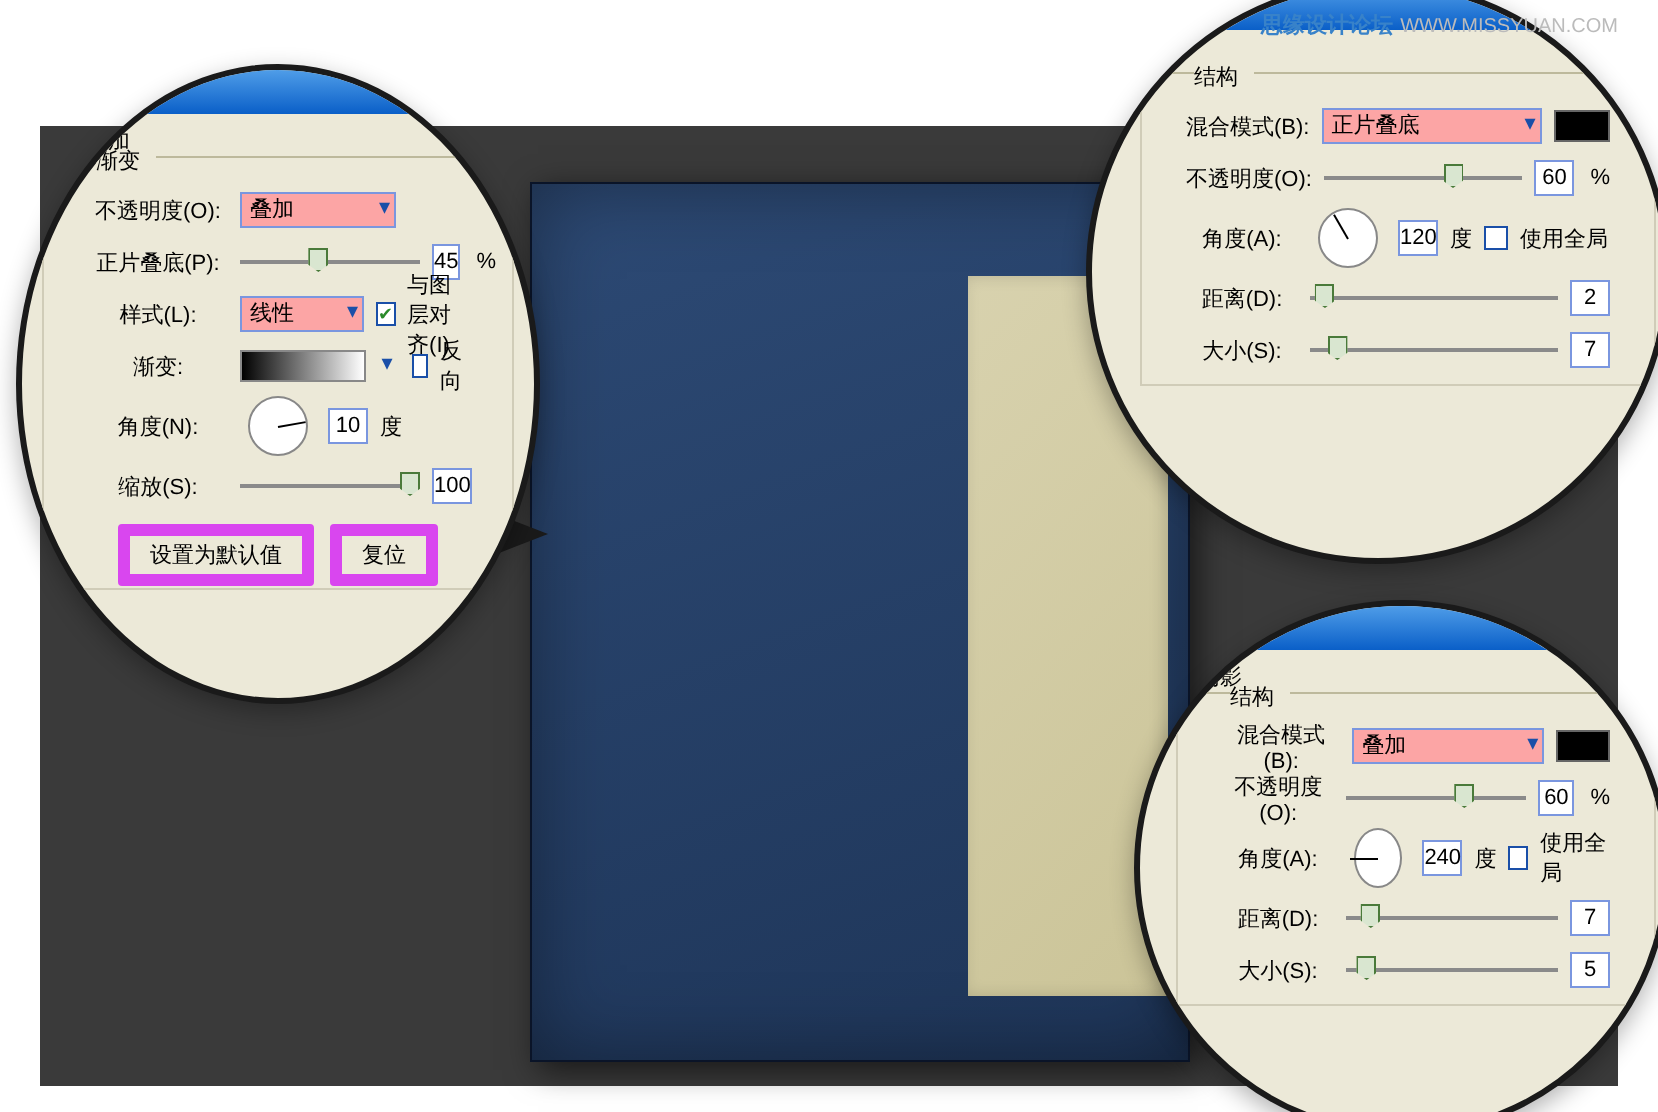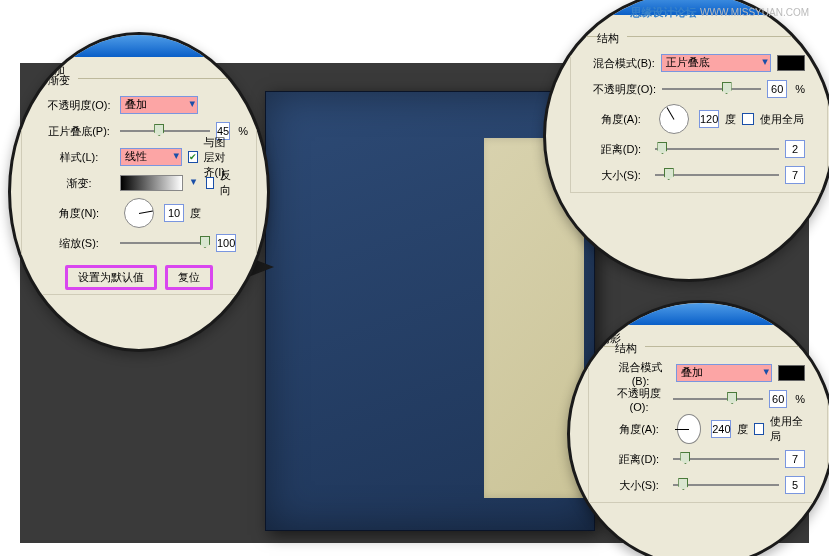--- a/index.html
+++ b/index.html
@@ -20,21 +20,21 @@
 .lbl{text-align:center;min-width:70px}
 .lbl.narrow{min-width:56px}
 .sel{height:18px;border:1px solid #7a96df;background:#fca5a5;padding:0 16px 0 4px;position:relative;min-width:78px}
 .sel::after{content:"▾";position:absolute;right:2px;top:0;color:#1a4fa8}
 .swatch-grad{width:98px;height:16px;border:1px solid #888;background:linear-gradient(90deg,#000,#fff);position:relative}
 .swatch-grad::after{content:"▾";position:absolute;right:-14px;top:-1px;color:#1a4fa8}
 .swatch-black{width:28px;height:16px;border:1px solid #666;background:#000}
 .num{width:20px;height:18px;border:1px solid #7a96df;background:#fff;text-align:center;line-height:16px}
 .pct{margin-left:2px}
 .chk{width:12px;height:12px;border:1px solid #1a4fa8;background:#fff;display:inline-flex;align-items:center;justify-content:center;font-size:9px;color:#2a8a2a}
-.btn{border:3px solid #d946ef;background:#ece9d8;padding:2px 10px;border-radius:2px}
+.btn{border:6px solid #d946ef;background:#ece9d8;padding:2px 10px;border-radius:2px}
 
 .slider{flex:1;height:16px;position:relative;min-width:90px;max-width:130px}
 .slider::before{content:"";position:absolute;left:0;right:0;top:7px;height:2px;background:#8a8a8a}
 .thumb{position:absolute;top:1px;width:10px;height:12px;background:#d9e6d0;border:1px solid #4a7a3a;clip-path:polygon(0 0,100% 0,100% 70%,50% 100%,0 70%)}
 
 .dial{width:30px;height:30px;border:1px solid #888;border-radius:50%;background:#fff;position:relative;margin:0 4px}
 .dial::after{content:"";position:absolute;width:14px;height:1px;background:#000;top:50%;left:50%;transform-origin:left}
 .dial.a10::after{transform:rotate(-10deg)}
 .dial.a120::after{transform:rotate(-120deg)}
 .dial.a180::after{transform:rotate(180deg)}

